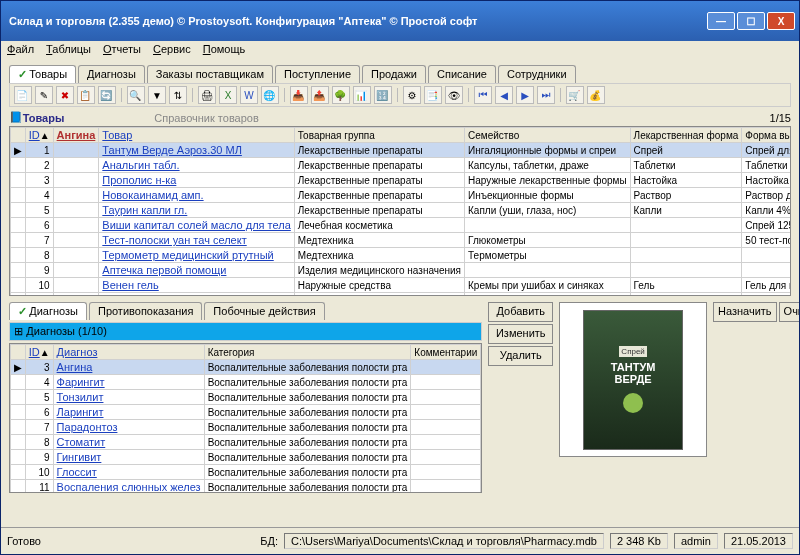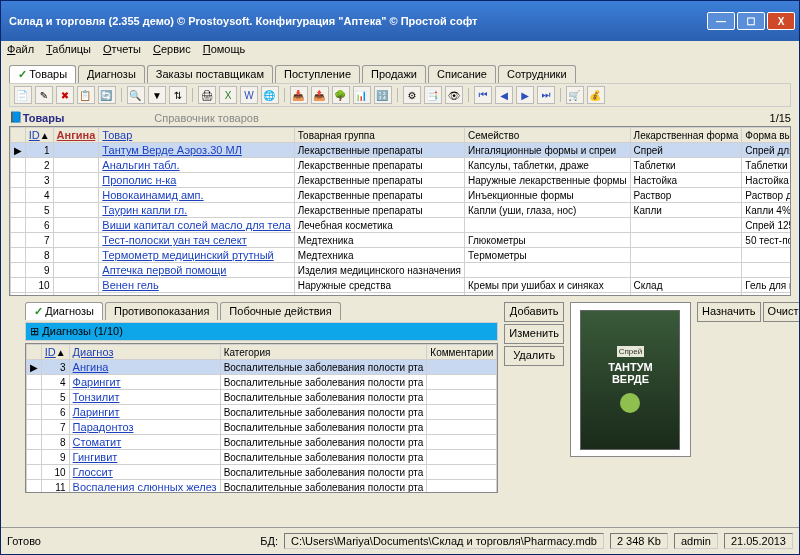--- a/index.html
+++ b/index.html
@@ -24,21 +24,21 @@
 .listhead .ref { margin-left: 90px; color: #888; }
 .listhead .cnt { margin-left: auto; }
 table { border-collapse: collapse; width: 100%; background: #fff; }
 .tblwrap { margin: 2px 8px; border: 1px solid #888; max-height: 170px; overflow: hidden; }
 th, td { border: 1px solid #d0d0d0; padding: 1px 3px; text-align: left; font-size: 10px; white-space: nowrap; overflow: hidden; height: 14px; }
 th { background: #ece9d8; font-weight: normal; }
 tr.sel td { background: #c8d8f0; }
 .idcol { width: 22px; text-align: right; }
 .link { color: #1a3fbf; text-decoration: underline; }
 .redlink { color: #b03030; text-decoration: underline; font-weight: bold; }
-.bottom { display: flex; margin: 6px 24px 0; gap: 6px; }
+.bottom { display: flex; margin: 6px 8px 0; gap: 6px; }
 .left { flex: 1; }
 .right { width: 250px; display: flex; gap: 6px; }
 .piccol { flex: 1; border: 1px solid #888; background: #fff; display: flex; align-items: center; justify-content: center; }
 .btncol { width: 78px; display: flex; flex-direction: row; gap: 2px; }
 .btn { border: 1px solid #888; background: #ece9d8; padding: 2px 4px; text-align: center; height: 20px; }
 .btncol2 { width: 70px; display: flex; flex-direction: column; gap: 2px; }
 .statusbar { position: absolute; bottom: 1px; left: 1px; right: 1px; height: 27px; background: #ece9d8; border-top: 1px solid #999; display: flex; align-items: center; padding: 0 6px; gap: 6px; }
 .statusbar .cell { border: 1px inset #ccc; padding: 1px 6px; }
 .statusbar .fill { flex: 1; }
 .subhead { background: #0ea5e9; padding: 2px 4px; margin: 2px 0; border: 1px solid #ccc; }
@@ -222,21 +222,21 @@
           <td></td>
           <td></td>
         </tr>
         <tr>
           <td></td>
           <td class="idcol">10</td>
           <td></td>
           <td><span class="link">Венен гель</span></td>
           <td>Наружные средства</td>
           <td>Кремы при ушибах и синяках</td>
-          <td>Склад</td>
+          <td>Гель</td>
           <td>Гель для наружного применения 100г</td>
         </tr>
         <tr>
           <td></td>
           <td class="idcol">11</td>
           <td></td>
           <td><span class="link">Нутрилон 1 смесь мол.</span></td>
           <td>Детские товары</td>
           <td>Детское питание</td>
           <td></td>

